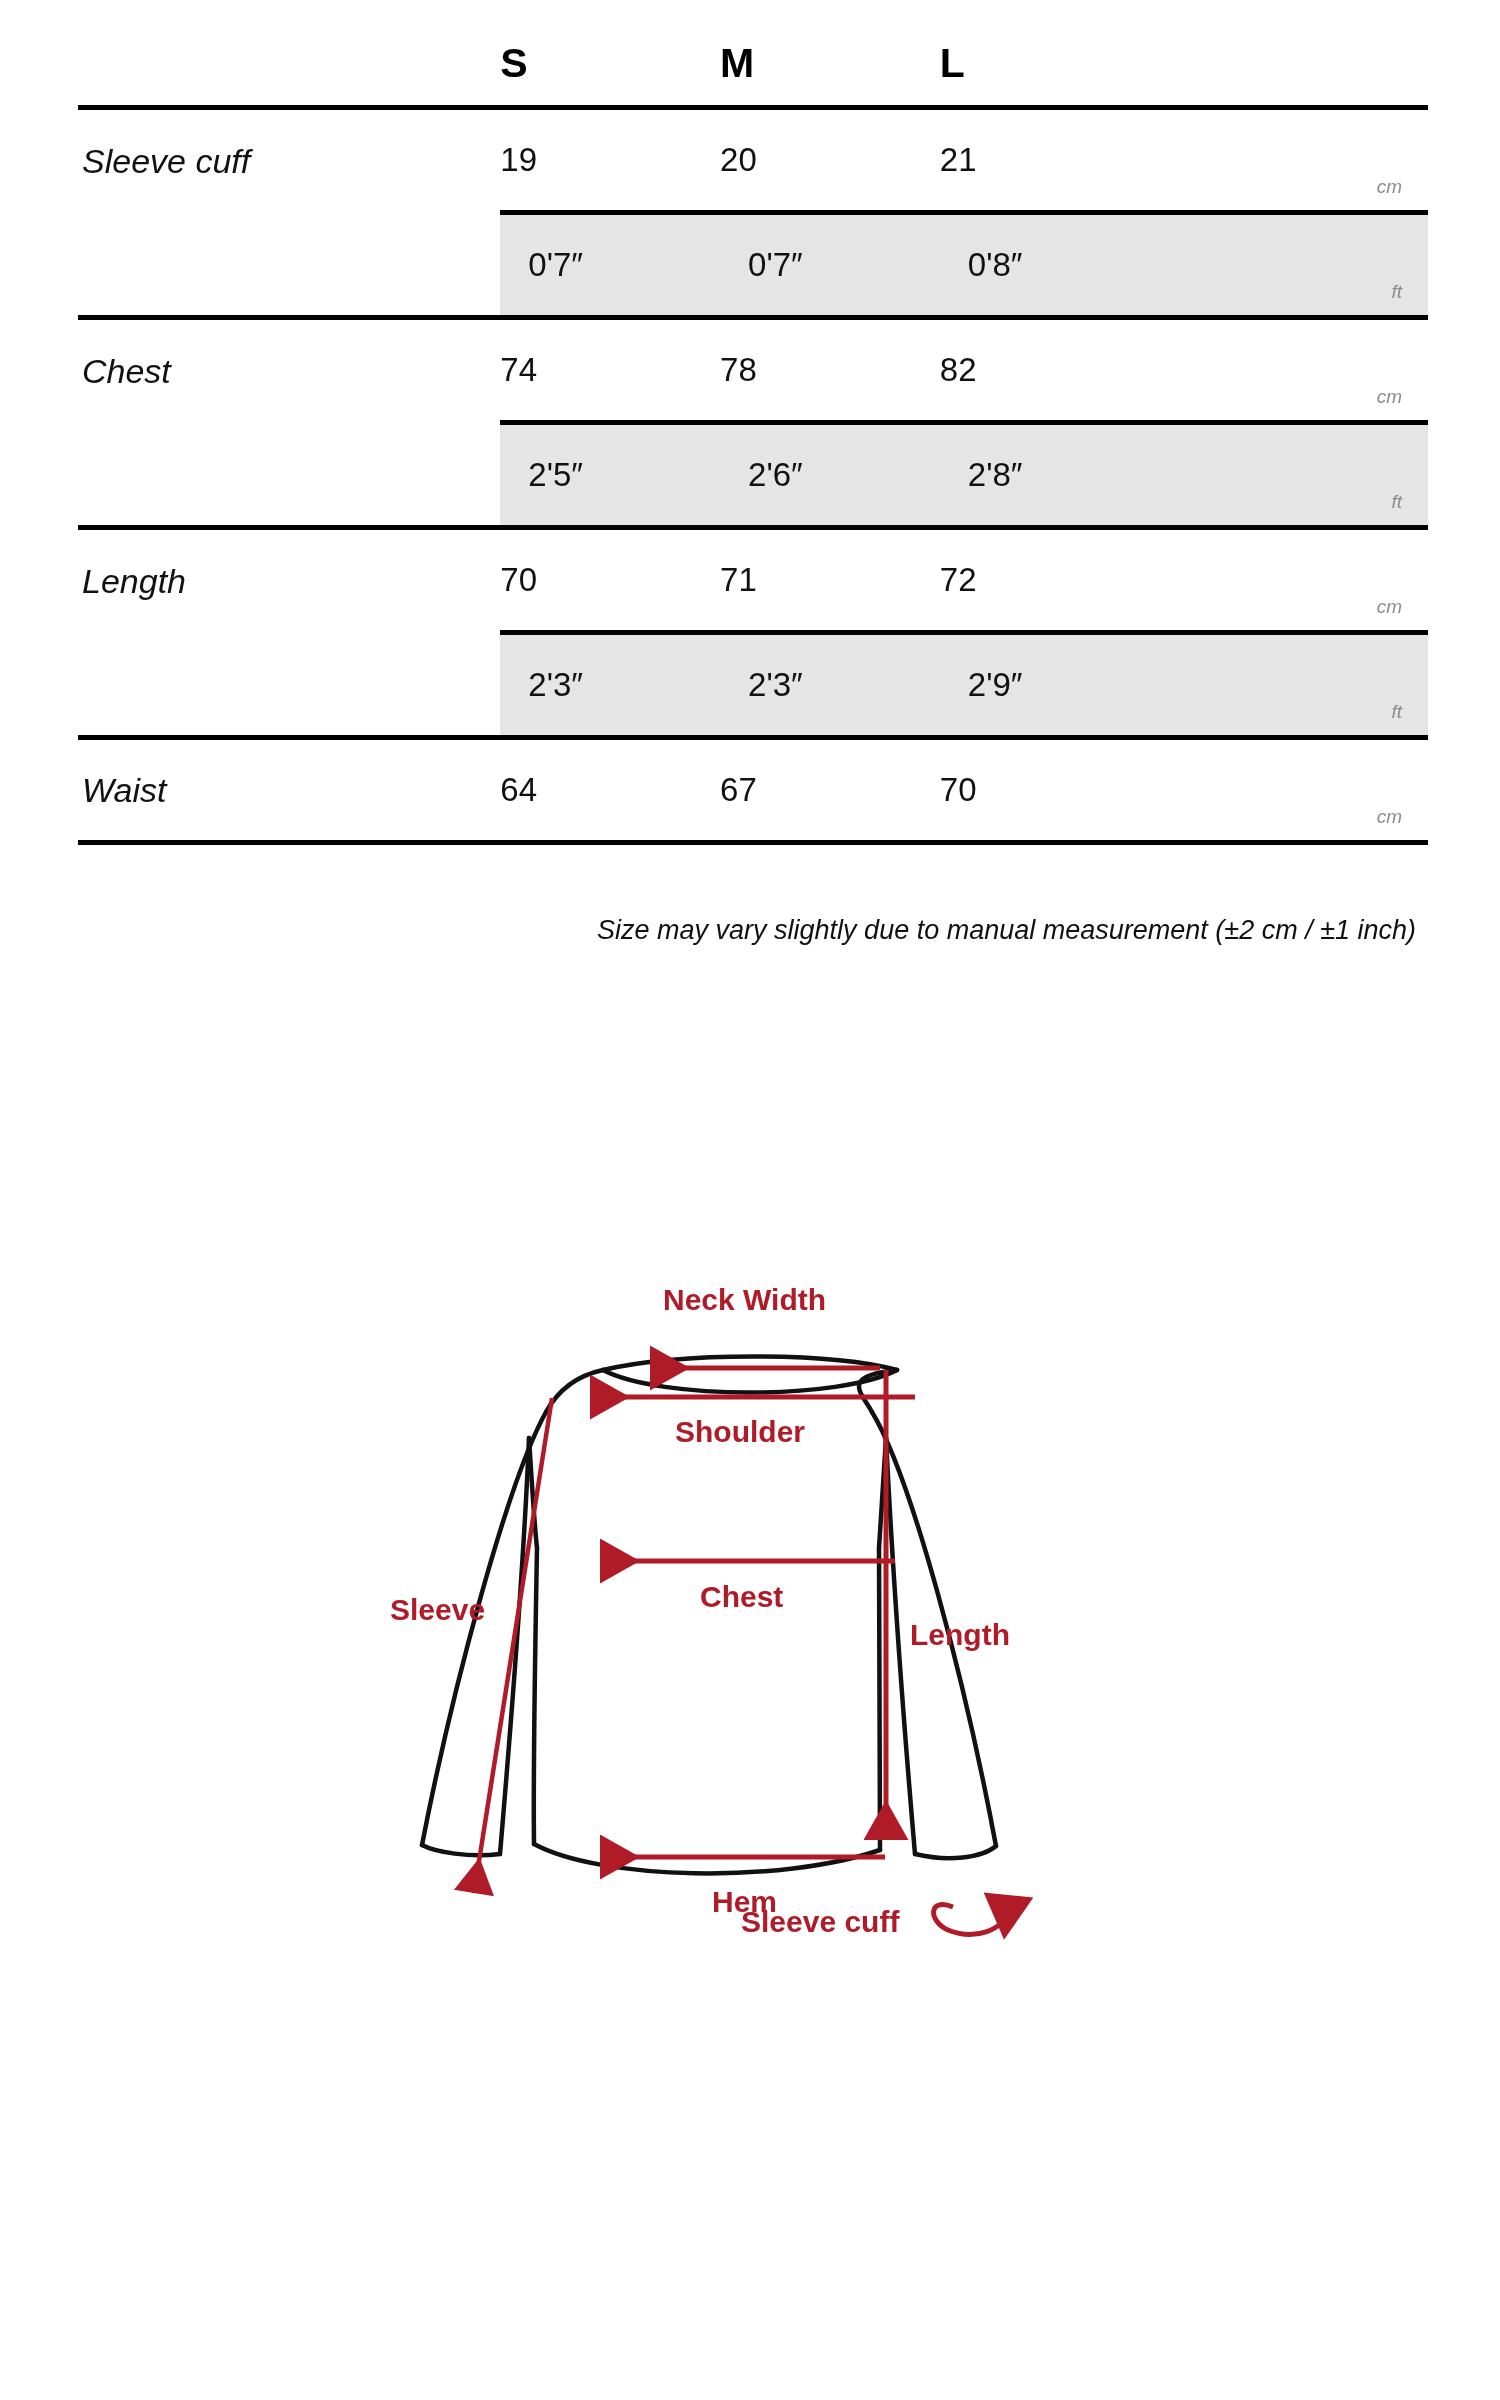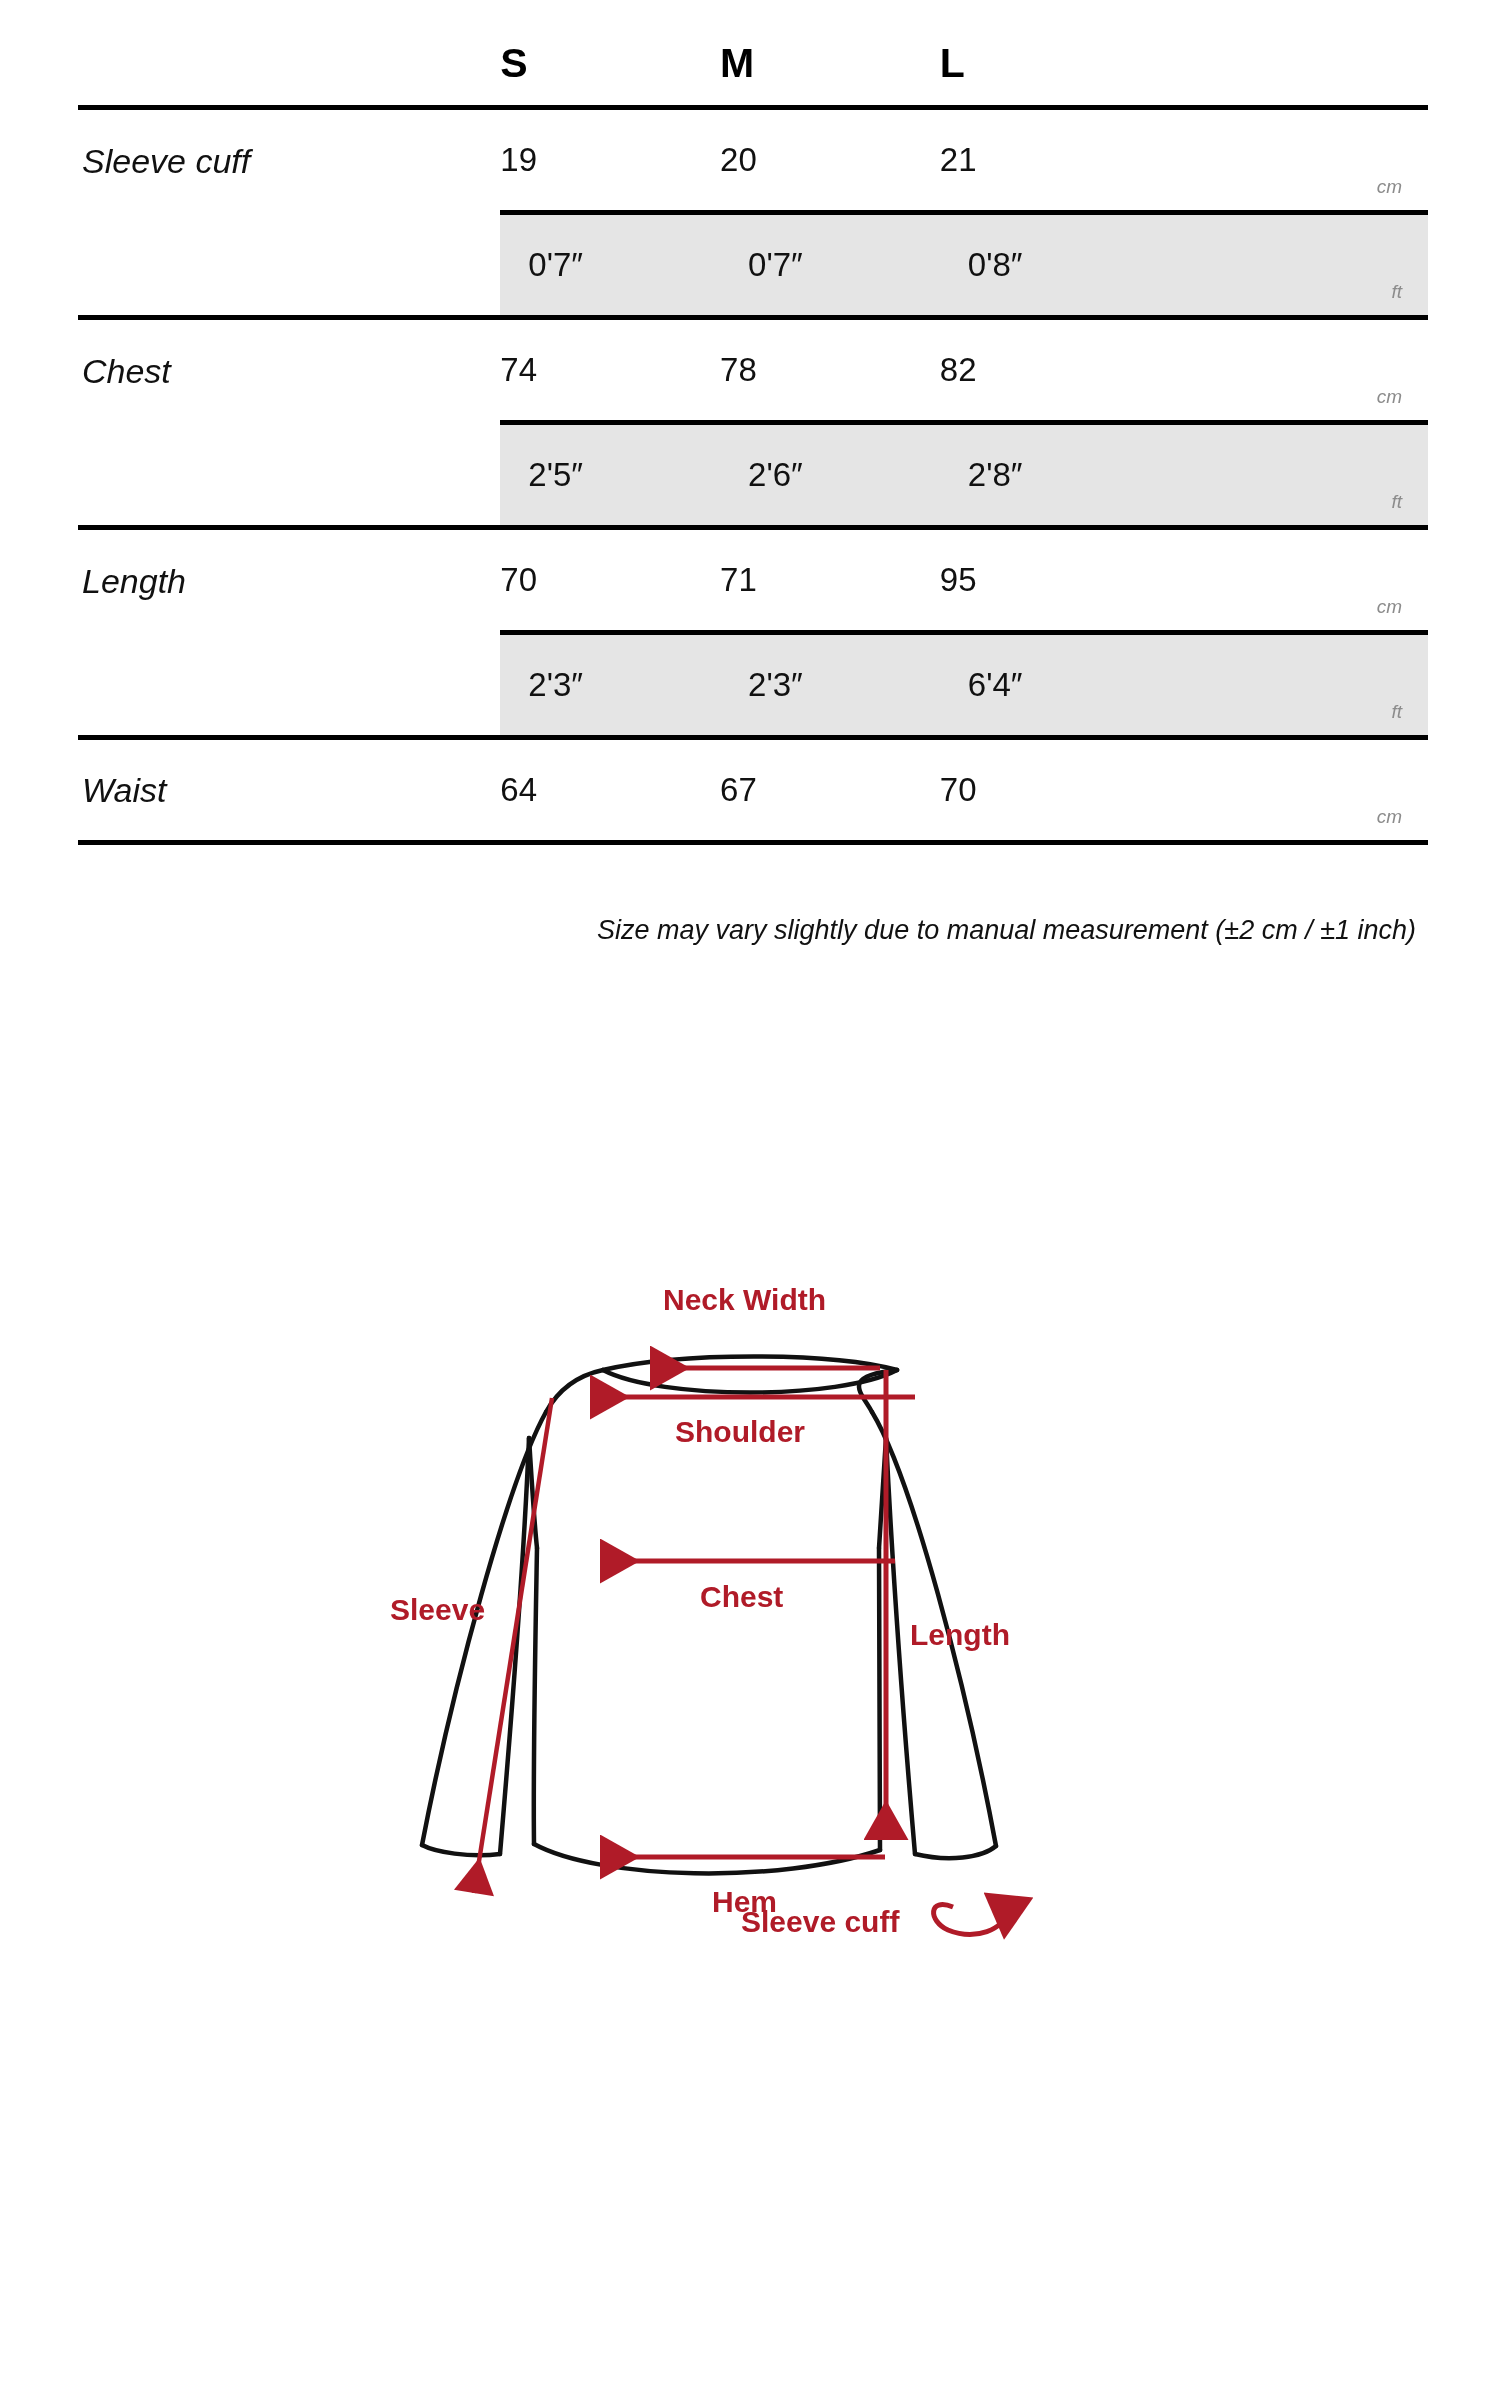--- a/index.html
+++ b/index.html
@@ -164,28 +164,28 @@
         <td class="val">2'5″</td>
         <td class="val">2'6″</td>
         <td class="val">2'8″</td>
         <td class="unit">ft</td>
       </tr>
 
       <tr class="cm-row group-top">
         <td class="row-label">Length</td>
         <td class="val">70</td>
         <td class="val">71</td>
-        <td class="val">95</td>
+        <td class="val">72</td>
         <td class="unit">cm</td>
       </tr>
       <tr class="ft-row">
         <td class="row-label"></td>
         <td class="val">2'3″</td>
         <td class="val">2'3″</td>
-        <td class="val">6'4″</td>
+        <td class="val">2'9″</td>
         <td class="unit">ft</td>
       </tr>
 
       <tr class="cm-row group-top">
         <td class="row-label">Waist</td>
         <td class="val">64</td>
         <td class="val">67</td>
         <td class="val">70</td>
         <td class="unit">cm</td>
       </tr>

